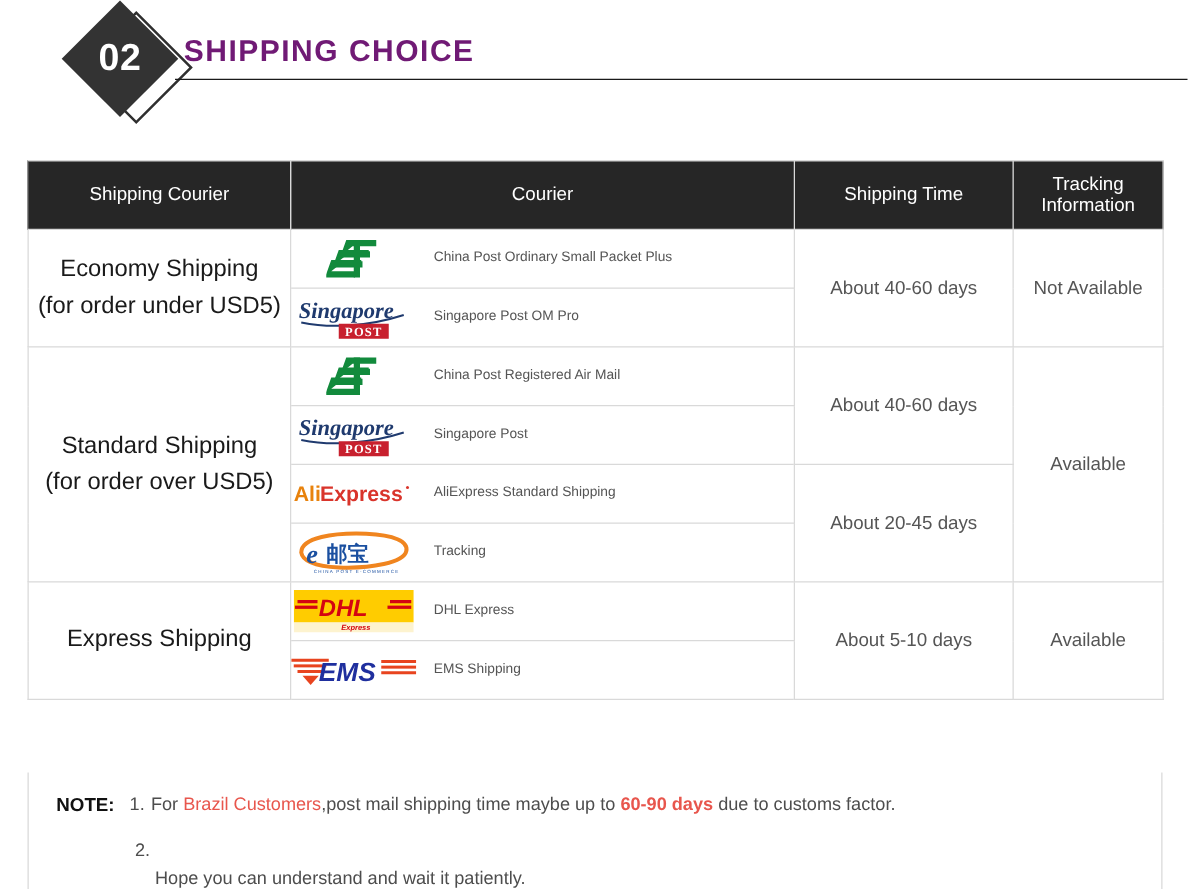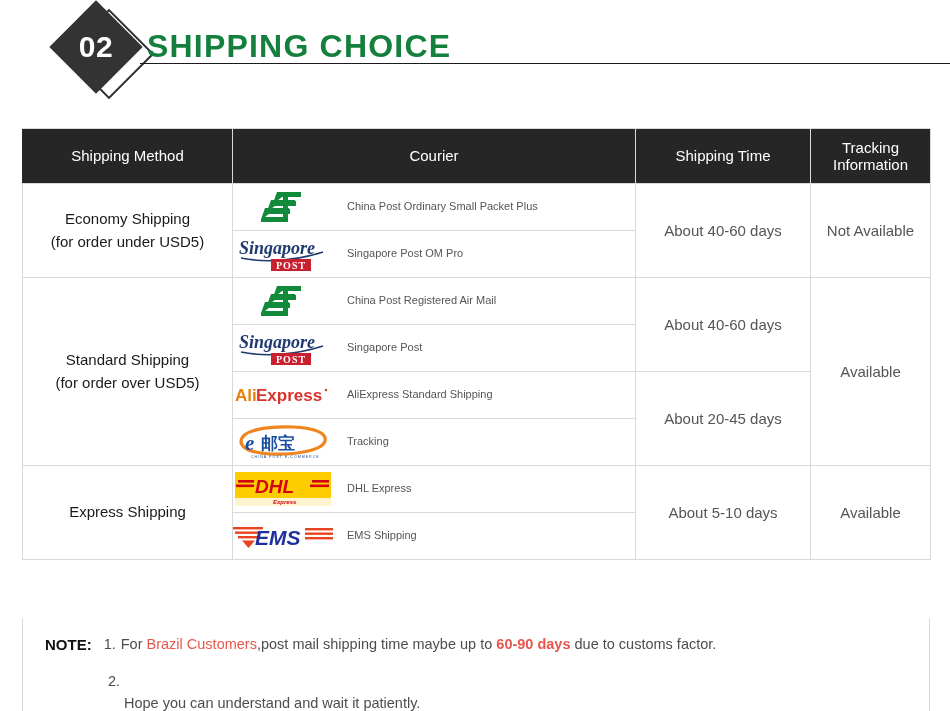--- a/index.html
+++ b/index.html
@@ -58,24 +58,24 @@
     font-size: 30px;
     font-weight: bold;
     letter-spacing: 0.5px;
     font-family: "Liberation Sans", sans-serif;
   }
 
   .section-title {
     position: absolute;
     left: 110px;
     top: 28px;
-    font-size: 32px;
+    font-size: 24px;
     font-weight: bold;
     letter-spacing: 1.2px;
-    color: #15803d;
+    color: #701a75;
     font-family: "Liberation Sans", sans-serif;
   }
   .title-rule {
     position: absolute;
     left: 103px;
     top: 63px;
     width: 827px;
     height: 1px;
     background: #1a1a1a;
   }
@@ -113,21 +113,21 @@
   }
   thead th:first-child { border-left: 1px solid #262626; }
 
   .col-method  { width: 210px; }
   .col-courier { width: 403px; }
   .col-time    { width: 175px; }
   .col-track   { width: 120px; }
 
   td.method {
     text-align: center;
-    font-size: 15px;
+    font-size: 19px;
     color: #1a1a1a;
     line-height: 1.5;
     padding: 6px 8px;
   }
   td.time, td.track {
     text-align: center;
     font-size: 15px;
     color: #555555;
     line-height: 1.45;
     padding: 6px 6px;
@@ -211,21 +211,21 @@
 <div class="table-wrap">
   <table class="ship">
     <colgroup>
       <col class="col-method">
         <col class="col-courier">
         <col class="col-time">
         <col class="col-track">
     </colgroup>
     <thead>
       <tr>
-        <th>Shipping Method</th>
+        <th>Shipping Courier</th>
         <th>Courier</th>
         <th>Shipping Time</th>
         <th>Tracking Information</th>
       </tr>
     </thead>
     <tbody id="table-body">
         <tr>
           <td class="method" rowspan="2">
             <div>Economy Shipping</div>
             <div>(for order under USD5)</div>

